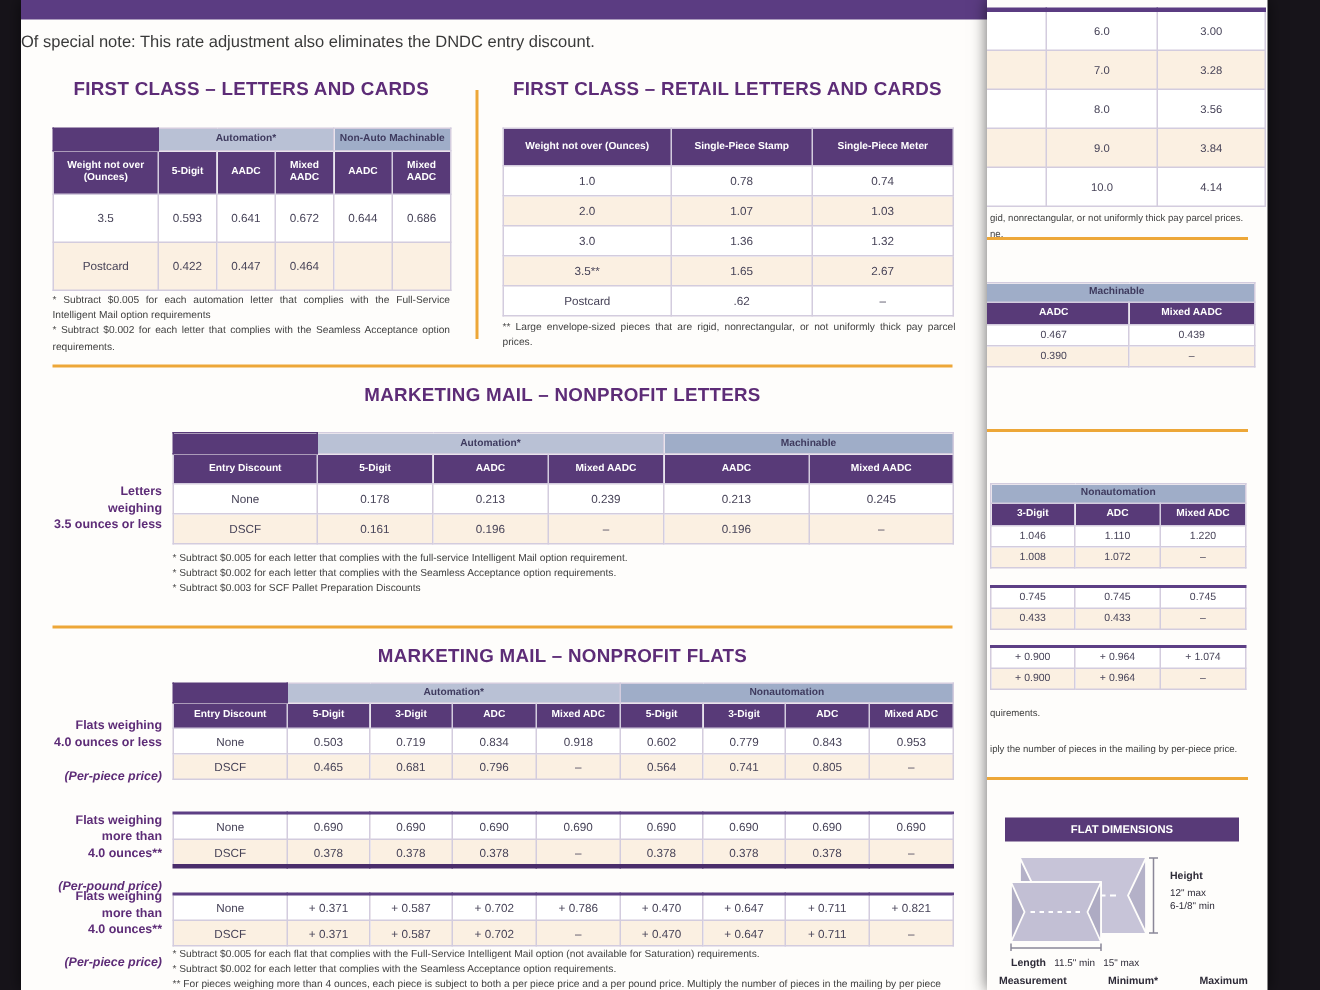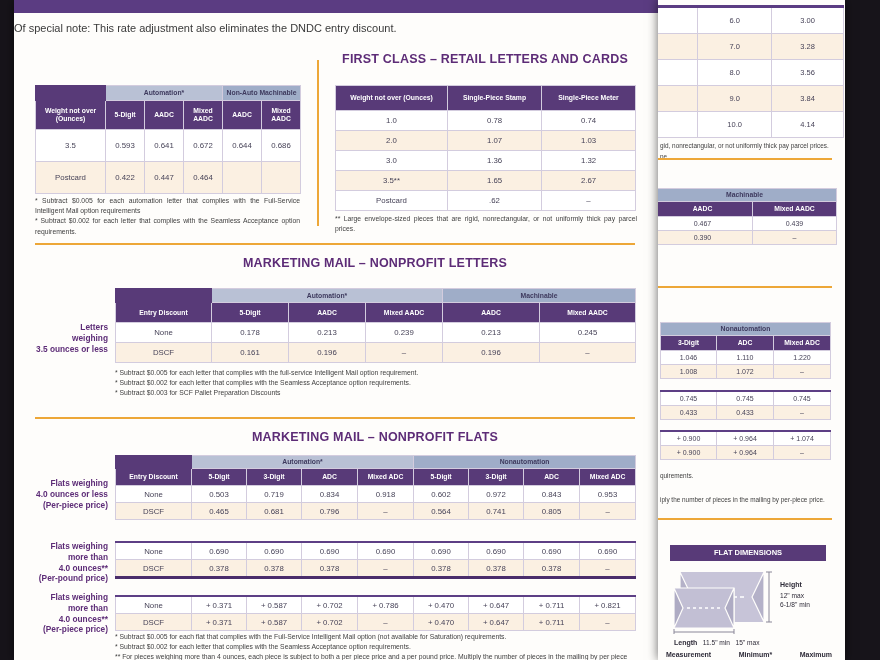--- a/index.html
+++ b/index.html
@@ -17,21 +17,21 @@
   .tbl td,.tbl th{border:1px solid #d3ccde;text-align:center;vertical-align:middle;padding:0 1px;font-size:7.8px;color:#474358;font-weight:normal;overflow:hidden;}
   .tbl thead th{background:#583a78;color:#fff;font-weight:bold;font-size:6.8px;line-height:1.15;}
   .tbl th.band{font-size:6.8px;color:#3e3a5e;}
   .tbl th.band.light{background:#b9c1d5;}
   .tbl th.band.dark{background:#9fadc8;}
   .tbl td.corner{background:#583a78;border-color:#583a78;}
   .tbl tbody tr:nth-child(even) td{background:#fbf0e2;}
   .tbl tbody tr:nth-child(odd) td{background:#ffffff;}
   .foot{position:absolute;font-size:6.8px;color:#3f3f3f;line-height:1.5;text-align:justify;}
   .side-label{position:absolute;text-align:right;color:#5d2c77;font-weight:bold;font-size:8.3px;line-height:1.3;}
-  .side-label .ital{}
+  .side-label .ital{font-style:italic;margin-top:12px;}
   
   .t-fcl thead tr.bandrow th, .t-fcl thead tr.bandrow td{height:14px;}
   .t-fcl thead tr.phead th{height:28px;}
   .t-fcl tbody tr td{height:31px;}
   .t-retail thead th{height:24px;}
   .t-retail tbody td{height:19px;}
   .t-npl thead tr.bandrow th,.t-npl thead tr.bandrow td{height:13px;}
   .t-npl thead tr.phead th{height:19px;}
   .t-npl tbody td{height:19px;}
   .t-flats thead tr.bandrow th,.t-flats thead tr.bandrow td{height:12px;}
@@ -52,20 +52,21 @@
   .fd-label b{font-size:7px;}
   .fd-bottom{position:absolute;font-weight:bold;font-size:7px;color:#2e2b38;display:flex;justify-content:space-between;}
 </style>
 </head>
 <body>
 
 <div class="page main">
   <div class="topbar"></div>
   <div class="note">Of special note: This rate adjustment also eliminates the DNDC entry discount.</div>
 
+  <div class="sec-title" style="left:21px;width:265px;top:52px;">FIRST CLASS – LETTERS AND CARDS</div>
   <table class="tbl t-fcl" style="left:21px;top:85px;width:265px;">
     <colgroup>
         <col style="width:70px">
         <col style="width:39px">
         <col style="width:39px">
         <col style="width:39px">
         <col style="width:39px">
         <col style="width:39px">
       </colgroup>
     <thead>
@@ -250,21 +251,21 @@
         </tr>
     </thead>
     <tbody>
         <tr>
           <td>None</td>
           <td>0.503</td>
           <td>0.719</td>
           <td>0.834</td>
           <td>0.918</td>
           <td>0.602</td>
-          <td>0.972</td>
+          <td>0.779</td>
           <td>0.843</td>
           <td>0.953</td>
         </tr>
         <tr>
           <td>DSCF</td>
           <td>0.465</td>
           <td>0.681</td>
           <td>0.796</td>
           <td>–</td>
           <td>0.564</td>

